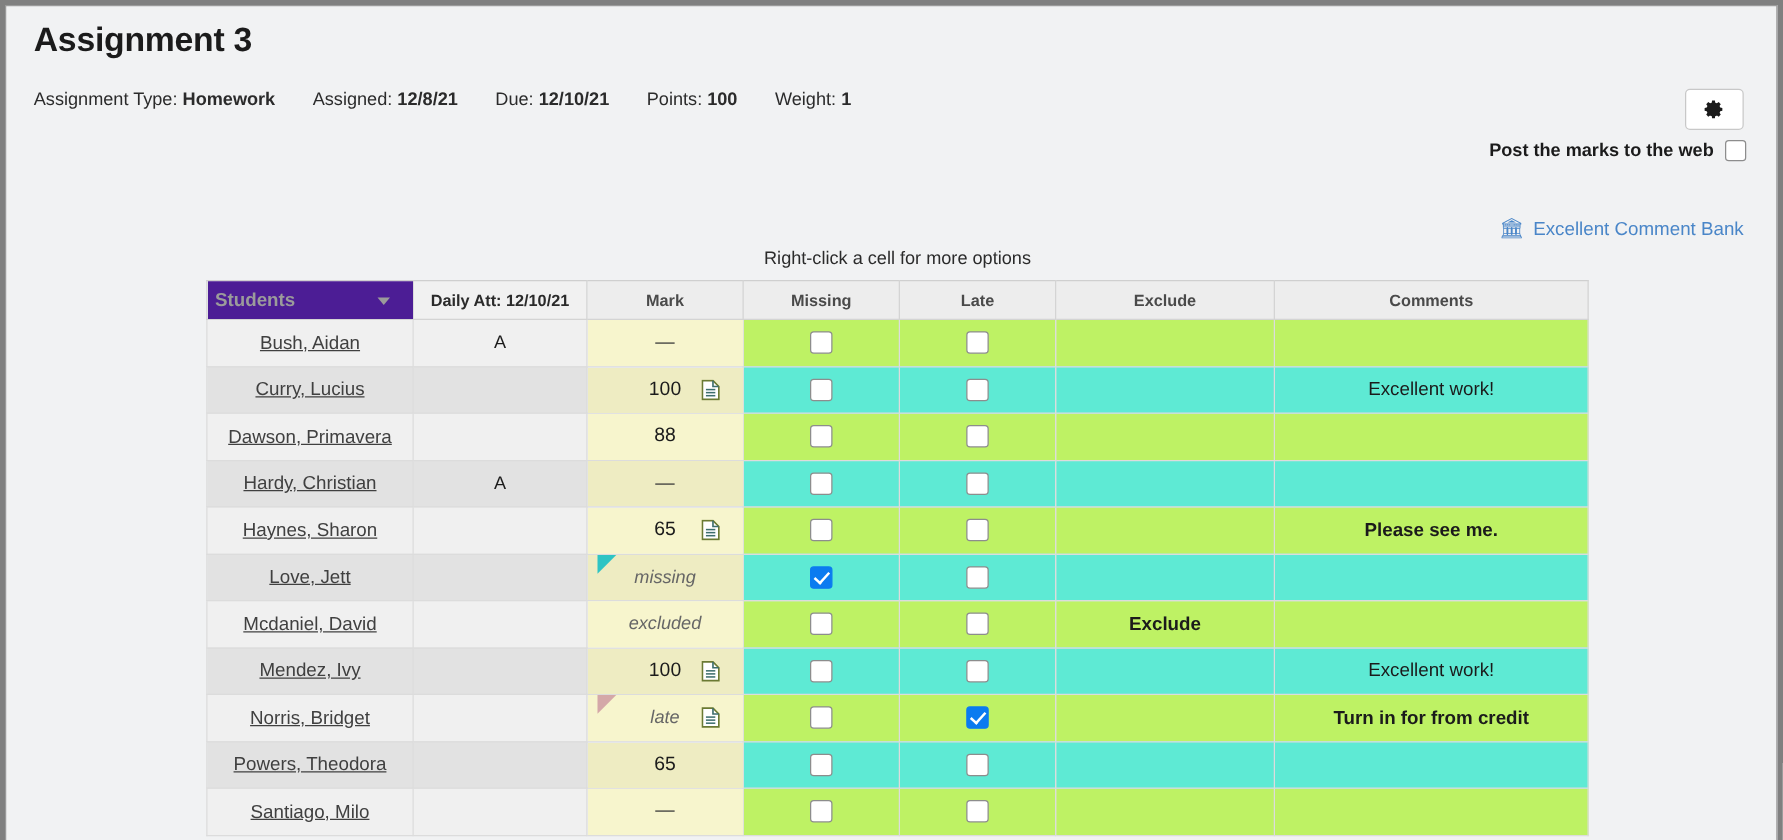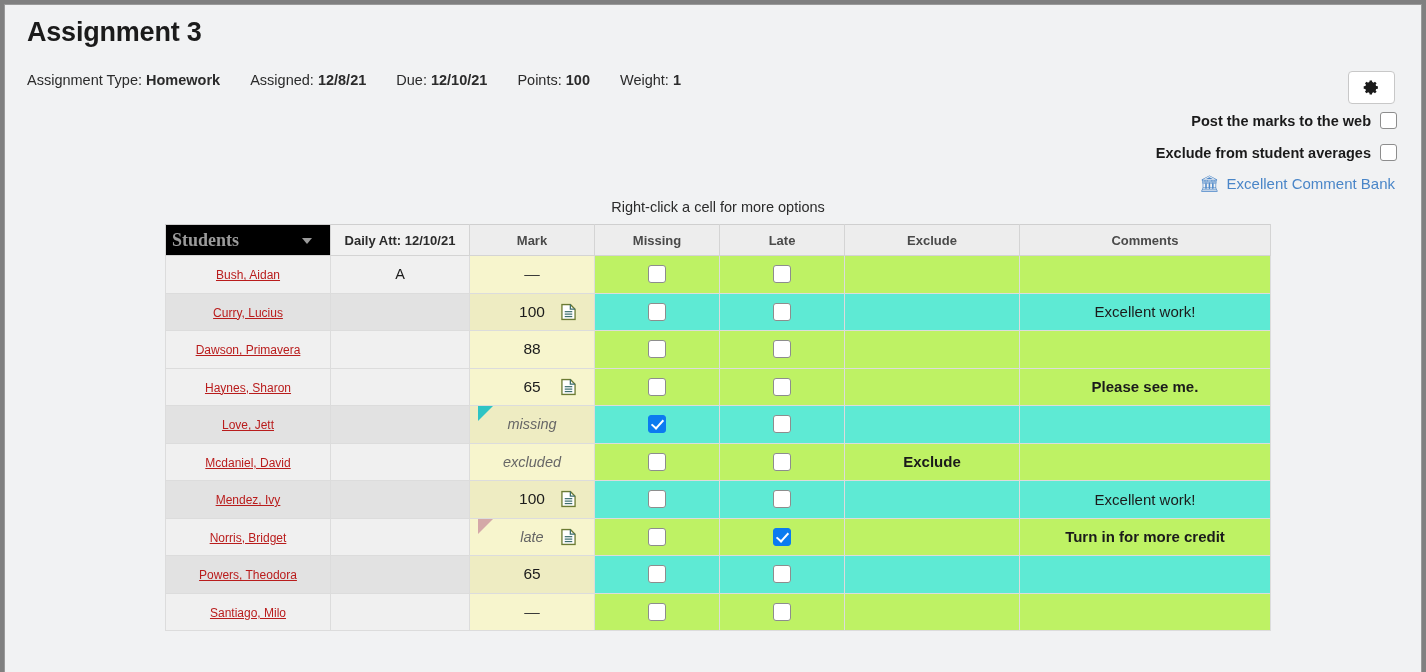--- a/index.html
+++ b/index.html
@@ -100,26 +100,25 @@
     border: 1px solid #d4d4d4;
     border-top: 1px solid #cfcfcf;
     font-size: 13px;
     font-weight: bold;
     color: #4a4a4a;
     text-align: center;
     vertical-align: middle;
   }
   #grid thead th.th-students {
     text-align: left;
-    background: #000000;
+    background: #4c1d95;
     color: #9b9b9b;
-    font-size: 18px;
+    font-size: 15px;
     padding-left: 6px;
     position: relative;
-    font-family: Liberation Serif, serif;
   }
   #grid thead th.th-students .caret {
     position: absolute; right: 18px; top: 13px;
     width: 0; height: 0;
     border-left: 5px solid transparent;
     border-right: 5px solid transparent;
     border-top: 6px solid #9b9b9b;
   }
   #grid thead th.th-att {
     background: #f1f1f1;
@@ -141,24 +140,24 @@
   tr.even td.col-students, tr.even td.col-att { background: #e2e2e2; }
   
   tr.odd  td.col-plain { background: #bef264; font-weight: bold; }
   tr.even td.col-plain { background: #5eead4; }
   
   tr.odd  td.col-mark { background: #f7f5cd; }
   tr.even td.col-mark { background: #eeecc2; }
 
   td.col-students { text-align: left; padding-left: 6px; }
   td.col-students .sname {
-    color: #b91c1c;
+    color: #404040;
     text-decoration: underline;
     cursor: pointer;
-    font-size: 12px;
+    font-size: 15px;
   }
 
   td.col-mark { position: relative; padding: 0; }
   .mark-inner {
     display: flex; align-items: center; justify-content: center;
     height: 100%; width: 100%;
     position: relative;
   }
   .mark-val {
     font-size: 15.5px; color: #1b1b1b;
@@ -222,24 +221,20 @@
       <path fill="#1b1b1b" d="M12 8.2a3.8 3.8 0 1 0 0 7.6 3.8 3.8 0 0 0 0-7.6zm0 5.9a2.1 2.1 0 1 1 0-4.2 2.1 2.1 0 0 1 0 4.2z"></path>
       <path fill="#1b1b1b" d="M21 13.6v-3.2l-2.4-.4a6.9 6.9 0 0 0-.8-1.9l1.4-2-2.3-2.3-2 1.4a6.9 6.9 0 0 0-1.9-.8L12.6 2h-3.2l-.4 2.4c-.7.2-1.3.4-1.9.8l-2-1.4L2.8 6.1l1.4 2c-.4.6-.6 1.2-.8 1.9L1 10.4v3.2l2.4.4c.2.7.4 1.3.8 1.9l-1.4 2 2.3 2.3 2-1.4c.6.4 1.2.6 1.9.8l.4 2.4h3.2l.4-2.4c.7-.2 1.3-.4 1.9-.8l2 1.4 2.3-2.3-1.4-2c.4-.6.6-1.2.8-1.9l2.4-.4z"></path>
     </svg>
   </div>
 
   <div class="opt-row" id="opt-post">
     <span>Post the marks to the web</span>
     <span class="cb"></span>
   </div>
 
-  <div class="opt-row" id="opt-exclude">
-    <span>Exclude from student averages</span>
-    <span class="cb"></span>
-  </div>
 
   <div id="comment-bank">
     <span class="bank-icon">🏛</span>
     <span>Excellent Comment Bank</span>
   </div>
 
   <div id="hint">Right-click a cell for more options</div>
 
   <table id="grid">
     <colgroup>
@@ -305,20 +300,33 @@
           <td class="col-mark">
             <div class="mark-inner">
               <span class="mark-val ">88</span>
             </div>
           </td>
           <td class="col-plain"><span class="cbx"></span></td>
           <td class="col-plain"><span class="cbx"></span></td>
           <td class="col-plain col-exclude"></td>
           <td class="col-plain col-comments"></td>
         </tr>
+        <tr class="even">
+          <td class="col-students"><span class="sname">Hardy, Christian</span></td>
+          <td class="col-att">A</td>
+          <td class="col-mark">
+            <div class="mark-inner">
+              <span class="mark-val dash">—</span>
+            </div>
+          </td>
+          <td class="col-plain"><span class="cbx"></span></td>
+          <td class="col-plain"><span class="cbx"></span></td>
+          <td class="col-plain col-exclude"></td>
+          <td class="col-plain col-comments"></td>
+        </tr>
         <tr class="odd">
           <td class="col-students"><span class="sname">Haynes, Sharon</span></td>
           <td class="col-att"></td>
           <td class="col-mark">
             <div class="mark-inner">
               <span class="mark-val ">65</span>
               <svg viewBox="0 0 16 18" class="note-icon">
                 <path d="M1 1h9l5 5v11H1z" fill="#ffffff" stroke="#6b7a33" stroke-width="1.4"></path>
                 <path d="M10 1v5h5" fill="none" stroke="#3d6e6e" stroke-width="1.4"></path>
                 <rect x="4" y="8" width="8" height="1.3" fill="#3d6e6e"></rect>
@@ -391,21 +399,21 @@
                 <path d="M10 1v5h5" fill="none" stroke="#3d6e6e" stroke-width="1.4"></path>
                 <rect x="4" y="8" width="8" height="1.3" fill="#3d6e6e"></rect>
                 <rect x="4" y="10.6" width="8" height="1.3" fill="#3d6e6e"></rect>
                 <rect x="4" y="13.2" width="8" height="1.3" fill="#3d6e6e"></rect>
               </svg>
             </div>
           </td>
           <td class="col-plain"><span class="cbx"></span></td>
           <td class="col-plain"><span class="cbx checked"></span></td>
           <td class="col-plain col-exclude"></td>
-          <td class="col-plain col-comments">Turn in for more credit</td>
+          <td class="col-plain col-comments">Turn in for from credit</td>
         </tr>
         <tr class="even">
           <td class="col-students"><span class="sname">Powers, Theodora</span></td>
           <td class="col-att"></td>
           <td class="col-mark">
             <div class="mark-inner">
               <span class="mark-val ">65</span>
             </div>
           </td>
           <td class="col-plain"><span class="cbx"></span></td>

